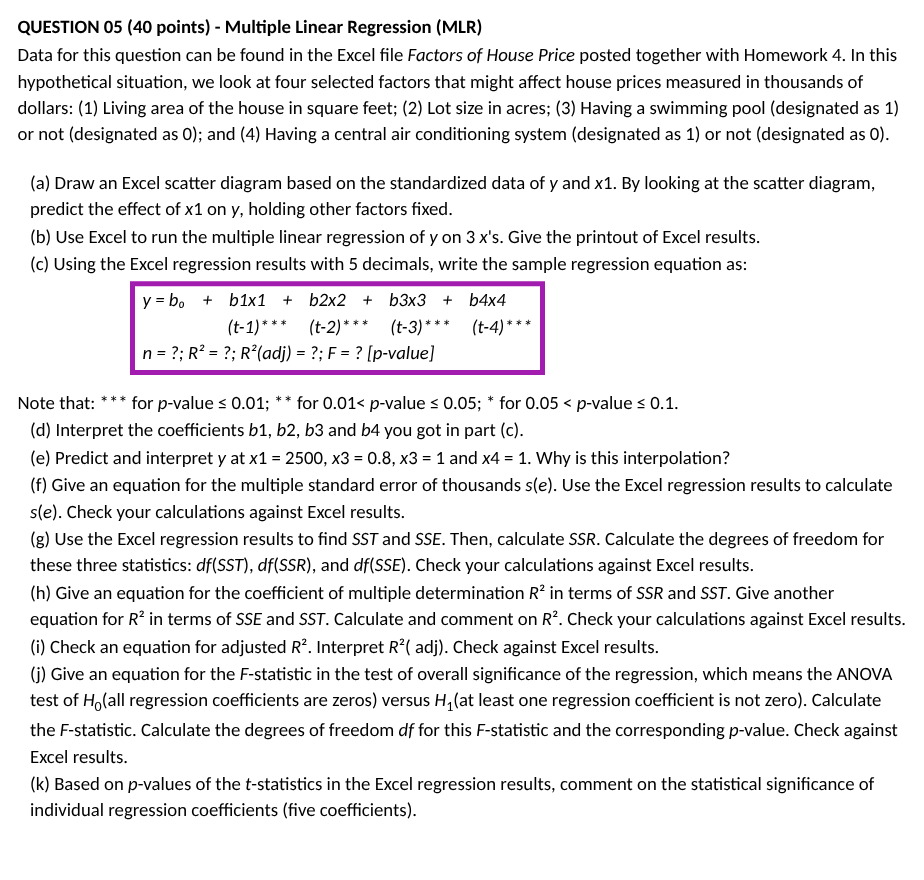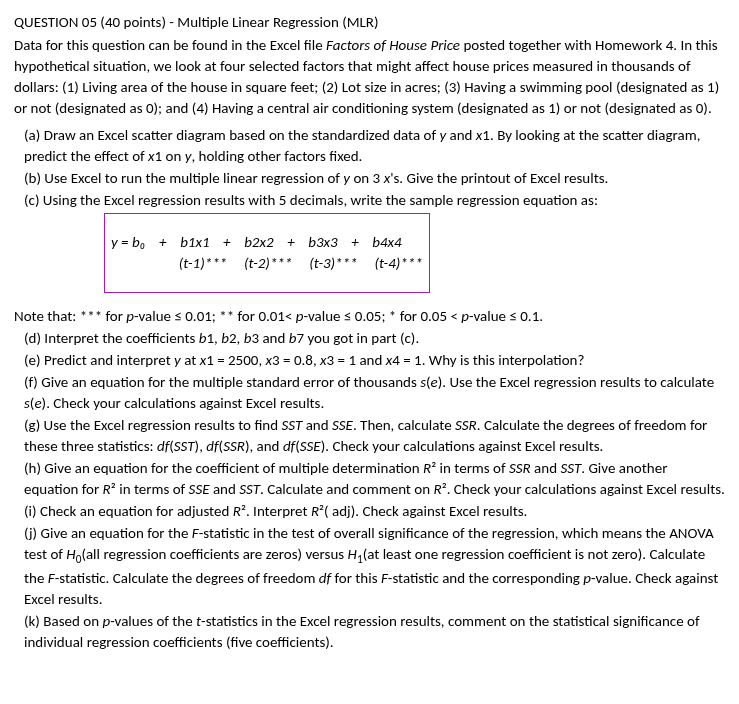--- a/index.html
+++ b/index.html
@@ -10,37 +10,37 @@
     body {
       font-family: Calibri, Arial, sans-serif;
       font-size: 15px;
       line-height: 1.4;
       color: #000;
       background: #fff;
       padding: 12px 14px;
       width: 739px;
     }
     .title {
-      font-weight: normal;
+      font-weight: bold;
       margin-bottom: 2px;
     }
     .intro {
-      margin-bottom: 6px;
+      margin-bottom: 18px;
     }
     .italic {
       font-style: italic;
     }
     .part {
       margin-top: 1px;
       margin-left: 10px;
     }
     .equation-box {
-      border: 1px solid #a21caf;
+      border: 4px solid #a21caf;
       display: inline-block;
-      padding: 18px 6px;
+      padding: 2px 6px;
       margin-left: 90px;
       margin-top: 2px;
       margin-bottom: 2px;
       font-style: italic;
     }
     .equation-box .row1 {
       white-space: pre;
     }
     .equation-box .row2 {
       white-space: pre;
@@ -73,28 +73,29 @@
 
 <div class="part">
   <span>(b) Use Excel to run the multiple linear regression of </span><span class="italic">y</span><span> on 3 </span><span class="italic">x</span><span>'s. Give the printout of Excel results.</span>
 </div>
 
 <div class="part">(c) Using the Excel regression results with 5 decimals, write the sample regression equation as:</div>
 
 <div class="equation-box">
   <div class="row1">y = b₀    +    b1x1    +    b2x2    +    b3x3    +    b4x4</div>
   <div class="row2">                    (t-1)***     (t-2)***     (t-3)***     (t-4)***</div>
+  <div class="row3">n = ?; R² = ?; R²(adj) = ?; F = ? [p-value]</div>
 </div>
 
 <div class="note">
   <span>Note that: *** for </span><span class="italic">p</span><span>-value ≤ 0.01; ** for 0.01&lt; </span><span class="italic">p</span><span>-value ≤ 0.05; * for 0.05 &lt; </span><span class="italic">p</span><span>-value ≤ 0.1.</span>
 </div>
 
 <div class="part">
-  <span>(d) Interpret the coefficients </span><span class="italic">b</span><span>1, </span><span class="italic">b</span><span>2, </span><span class="italic">b</span><span>3 and </span><span class="italic">b</span><span>7 you got in part (c).</span>
+  <span>(d) Interpret the coefficients </span><span class="italic">b</span><span>1, </span><span class="italic">b</span><span>2, </span><span class="italic">b</span><span>3 and </span><span class="italic">b</span><span>4 you got in part (c).</span>
 </div>
 
 <div class="part">
   <span>(e) Predict and interpret </span><span class="italic">y</span><span> at </span><span class="italic">x</span><span>1 = 2500, </span><span class="italic">x</span><span>3 = 0.8, </span><span class="italic">x</span><span>3 = 1 and </span><span class="italic">x</span><span>4 = 1. Why is this interpolation?</span>
 </div>
 
 <div class="part">
   <span>(f) Give an equation for the multiple standard error of thousands </span><span class="italic">s</span>(<span class="italic">e</span><span>). Use the Excel regression results to calculate </span><span class="italic">s</span>(<span class="italic">e</span><span>). Check your calculations against Excel results.</span>
 </div>
 

